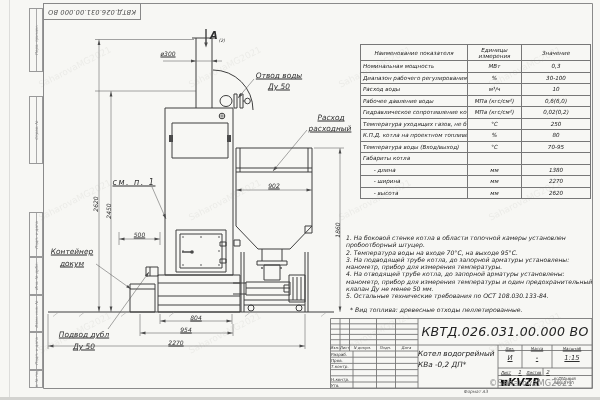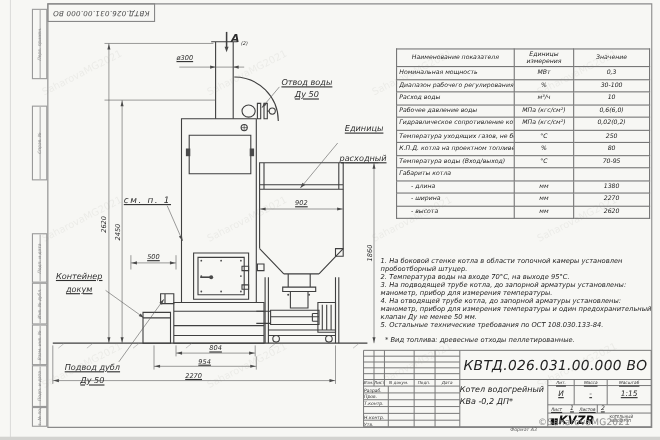--- a/index.html
+++ b/index.html
@@ -220,22 +220,22 @@
   <div class="fbox" style="top:370px;height:18px">
       <i class="fdiv"></i>
       <span class="flbl">Инв. № подл.</span>
     </div>
 
   <div class="t viewA" style="left:210px;top:30px">А</div>
   <div class="t viewAsub" style="left:219px;top:38px">(2)</div>
   <div class="t dim c" style="left:168px;top:53px">ø300</div>
   <div class="t lbl c" style="left:279px;top:75px">Отвод воды</div>
   <div class="t lbl c" style="left:279px;top:86px">Ду 50</div>
-  <div class="t lbl c" style="left:331px;top:117px">Единицы</div>
-  <div class="t lbl c" style="left:330px;top:144px">расходный</div>
+  <div class="t lbl c" style="left:331px;top:117px">Расход</div>
+  <div class="t lbl c" style="left:330px;top:128px">расходный</div>
   <div class="t dim c" style="left:274px;top:185px">902</div>
   <div class="t dim cr" style="left:337px;top:230px">1860</div>
   <div class="t see c" style="left:134px;top:182px">см. п. 1</div>
   <div class="t dim cr" style="left:95px;top:204px">2620</div>
   <div class="t dim cr" style="left:107.5px;top:211px">2450</div>
   <div class="t dim c" style="left:139.5px;top:234px">500</div>
   <div class="t lbl c" style="left:72px;top:251px">Контейнер</div>
   <div class="t lbl c" style="left:72px;top:263px">докум</div>
   <div class="t lbl c" style="left:84px;top:334px">Подвод дубл</div>
   <div class="t lbl c" style="left:84px;top:346px">Ду 50</div>

